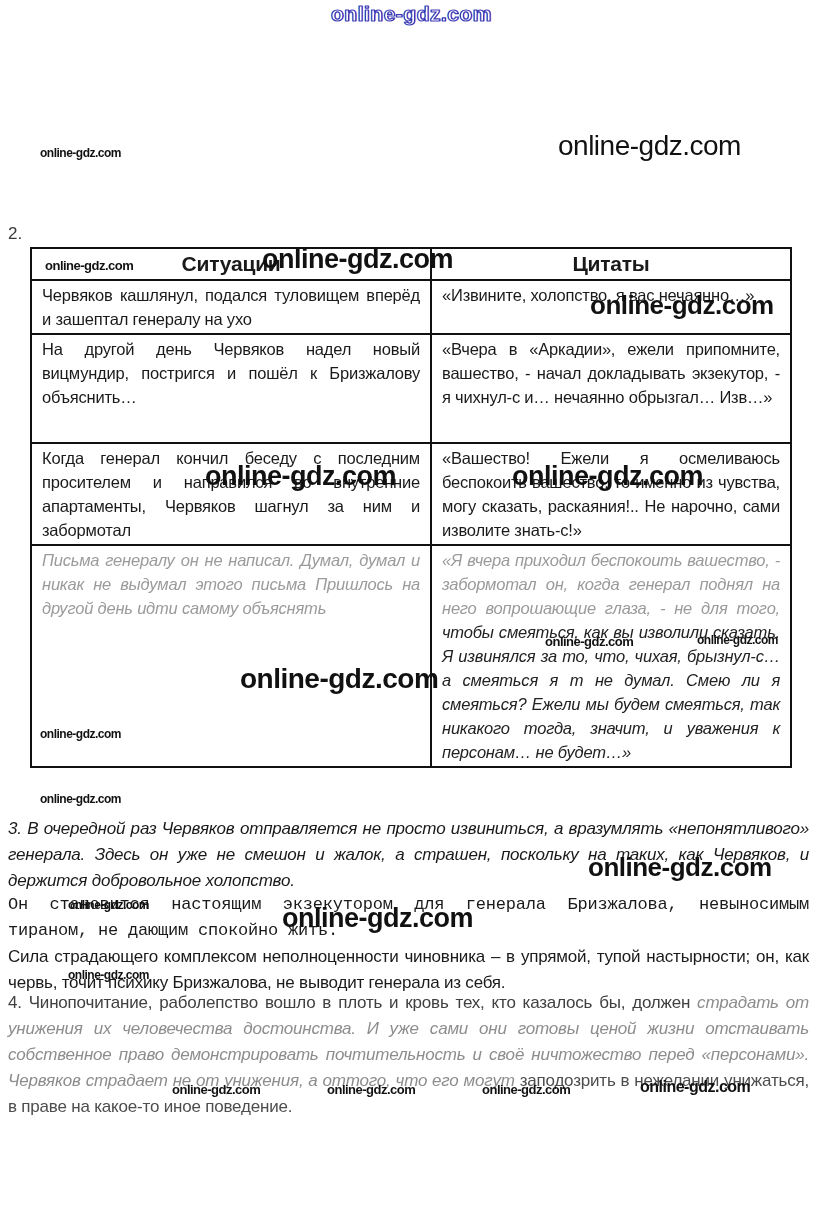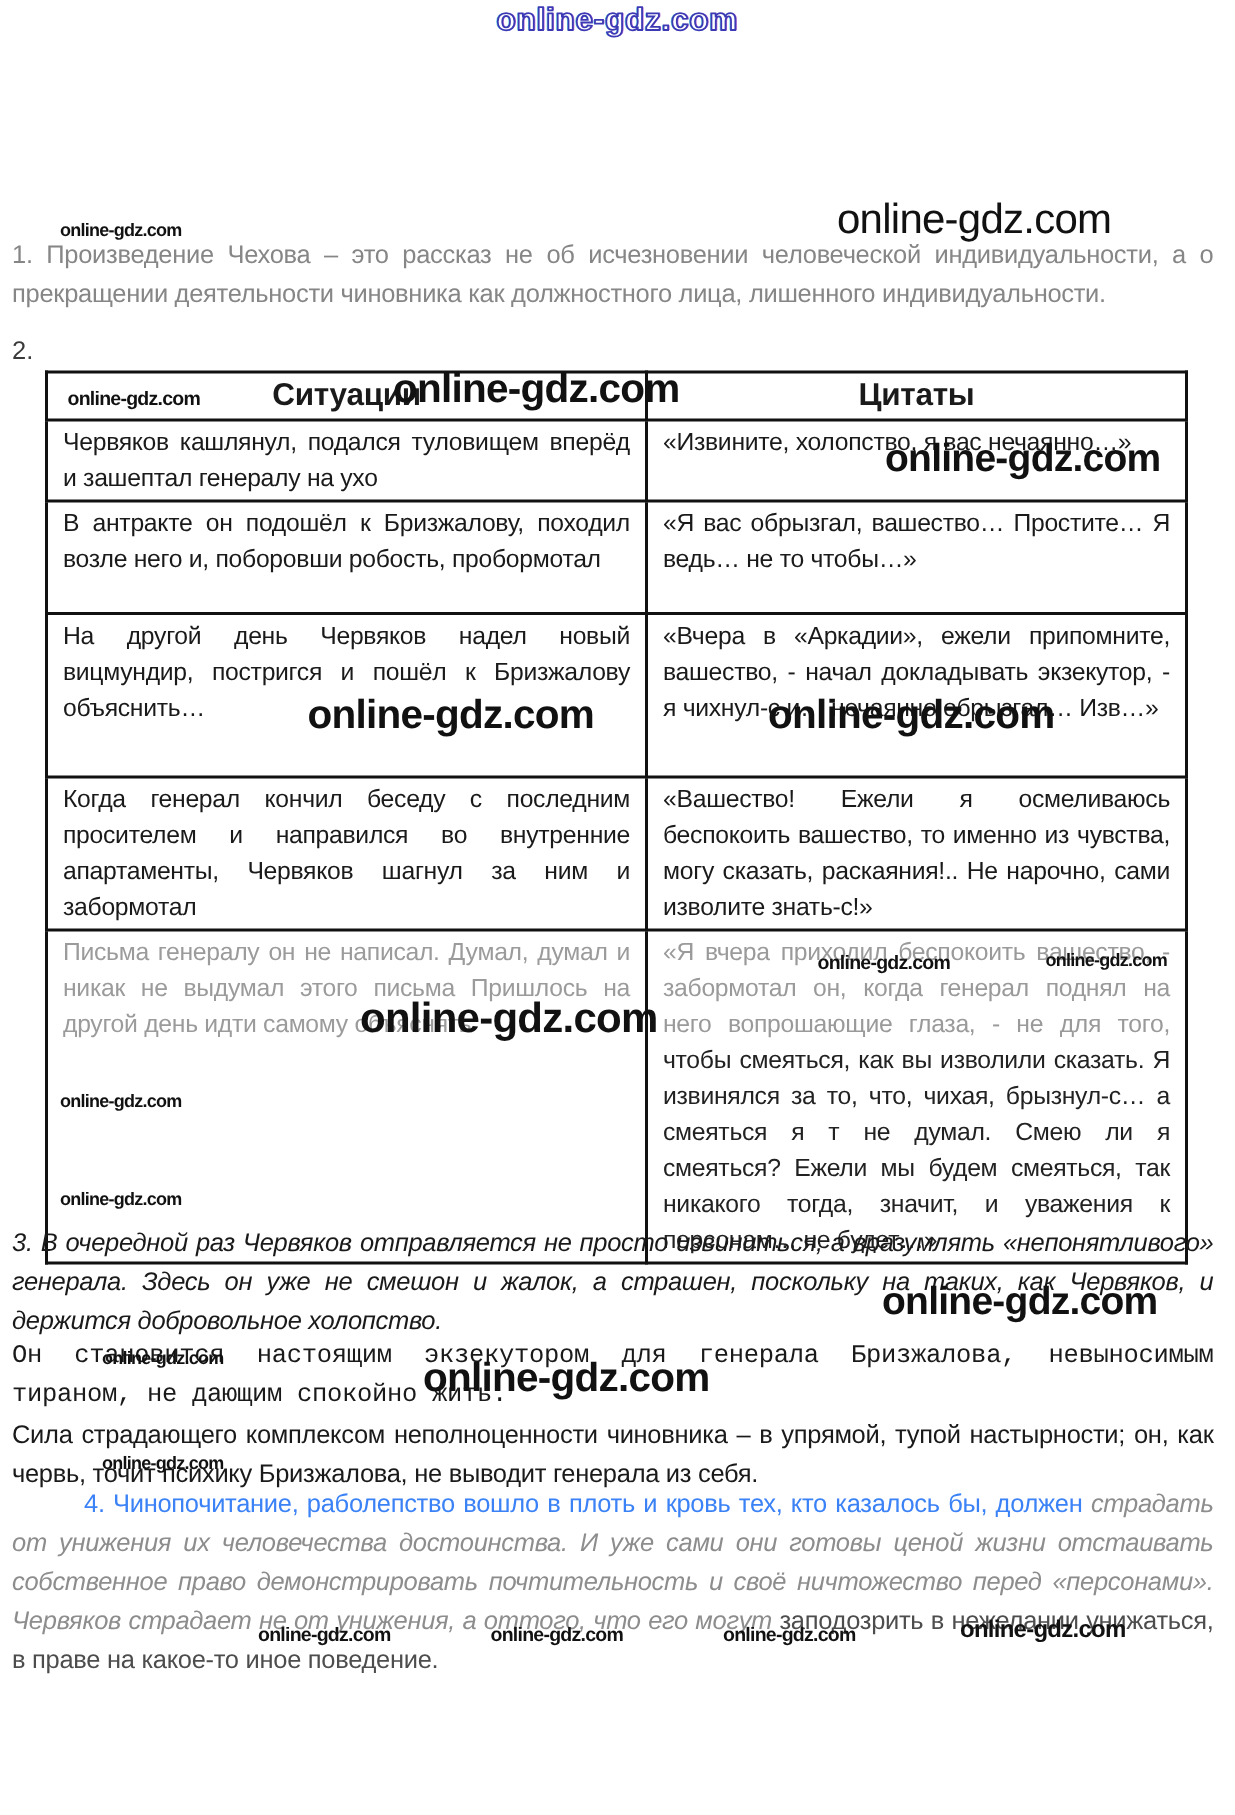--- a/index.html
+++ b/index.html
@@ -24,21 +24,21 @@
   .para {
     position:absolute; left:8px; right:14px;
     font-size:17px; line-height:26px; text-align:justify; letter-spacing:-0.2px;
   }
   .p1 { top:157px; color:#868686; }
   .p2label { top:224px; left:8px; position:absolute; font-size:17px; color:#3a3a3a; }
   .p3 { top:816px; color:#1a1a1a;font-style:italic; }
   .p3b { top:892px; color:#1a1a1a;font-family:Liberation Mono, monospace; }
   .p3c { top:944px; color:#1a1a1a; }
   .p4 { top:990px; }
-  .t-black { color:#3b82f6;margin-left:48px; }
+  .t-black { color:#404040; }
   .t-fade { color:#8d8d8d;font-style:italic; }
   .t-mid { color:#4d4d4d; }
 
   
   table.qa {
     position:absolute; top:247px; left:30px; width:760px;
     border-collapse:collapse; table-layout:fixed;
     font-size:16.5px; line-height:24px; letter-spacing:-0.2px;
   }
   table.qa col.c1 { width:400px; }
@@ -46,21 +46,21 @@
   table.qa td, table.qa th {
     border:2px solid #111; vertical-align:top;
     padding:2px 10px; text-align:justify;
   }
   table.qa th { text-align:center; font-size:21px; padding:3px 6px; }
   tr.hrow { height:29px; }
   tr.r1 { height:45px; }
   tr.r2 { height:75px; }
   tr.r3 { height:109px; }
   tr.r4 { height:95px;margin-left:29px; }
-  tr.r5 { height:219px; }
+  tr.r5 { height:219px;font-style:italic; }
   td.fadecell { color:#9b9b9b; }
   .q-fade { color:#9a9a9a; }
   .q-rest { color:#222; }
 
   
   .wm {
     position:absolute; white-space:nowrap; color:#111;
     font-family:"Liberation Sans","DejaVu Sans",sans-serif;
     letter-spacing:-0.5px; z-index:5;
   }
@@ -91,41 +91,36 @@
   <span class="wm wm-xs" style="left:40px; top:792px;">online-gdz.com</span>
   <span class="wm wm-lg" style="left:588px; top:852px;">online-gdz.com</span>
   <span class="wm wm-xs" style="left:68px; top:898px;">online-gdz.com</span>
   <span class="wm wm-xl" style="left:282px; top:903px;">online-gdz.com</span>
   <span class="wm wm-xs" style="left:68px; top:968px;">online-gdz.com</span>
   <span class="wm wm-sm" style="left:172px; top:1082px;">online-gdz.com</span>
   <span class="wm wm-sm" style="left:327px; top:1082px;">online-gdz.com</span>
   <span class="wm wm-sm" style="left:482px; top:1082px;">online-gdz.com</span>
   <span class="wm" style="left:640px; top:1078px; font-size:16px; font-weight:600;">online-gdz.com</span>
 
-  <div class="para p1">1. Произведение Чехова – это рассказ не об исчезновении человеческой индивидуальности, а о прекращении деятельности чиновника как должностного лица, лишенного индивидуальности.</div>
 
   <div class="p2label">2.</div>
 
   <table class="qa">
     <colgroup>
         <col class="c1">
         <col class="c2">
       </colgroup>
     <tbody>
         <tr class="hrow">
       <th>Ситуации</th>
       <th>Цитаты</th>
     </tr>
     <tr class="r1">
       <td>Червяков кашлянул, подался туловищем вперёд  и зашептал генералу на ухо</td>
       <td>«Извините, холопство, я вас нечаянно…»</td>
-    </tr>
-    <tr class="r2">
-      <td>В антракте он подошёл к Бризжалову, походил возле него и, поборовши робость, пробормотал</td>
-      <td>«Я вас обрызгал, вашество… Простите… Я ведь… не то чтобы…»</td>
     </tr>
     <tr class="r3">
       <td>На другой день Червяков надел новый вицмундир, постригся и пошёл к Бризжалову объяснить…</td>
       <td>«Вчера в «Аркадии», ежели припомните, вашество, - начал докладывать экзекутор, - я чихнул-с и… нечаянно обрызгал… Изв…»</td>
     </tr>
     <tr class="r4">
       <td>Когда генерал кончил беседу с последним просителем и направился во внутренние апартаменты, Червяков шагнул за ним и забормотал</td>
       <td>«Вашество! Ежели я осмеливаюсь беспокоить вашество, то именно из чувства, могу сказать, раскаяния!.. Не нарочно, сами изволите знать-с!»</td>
     </tr>
     <tr class="r5">

